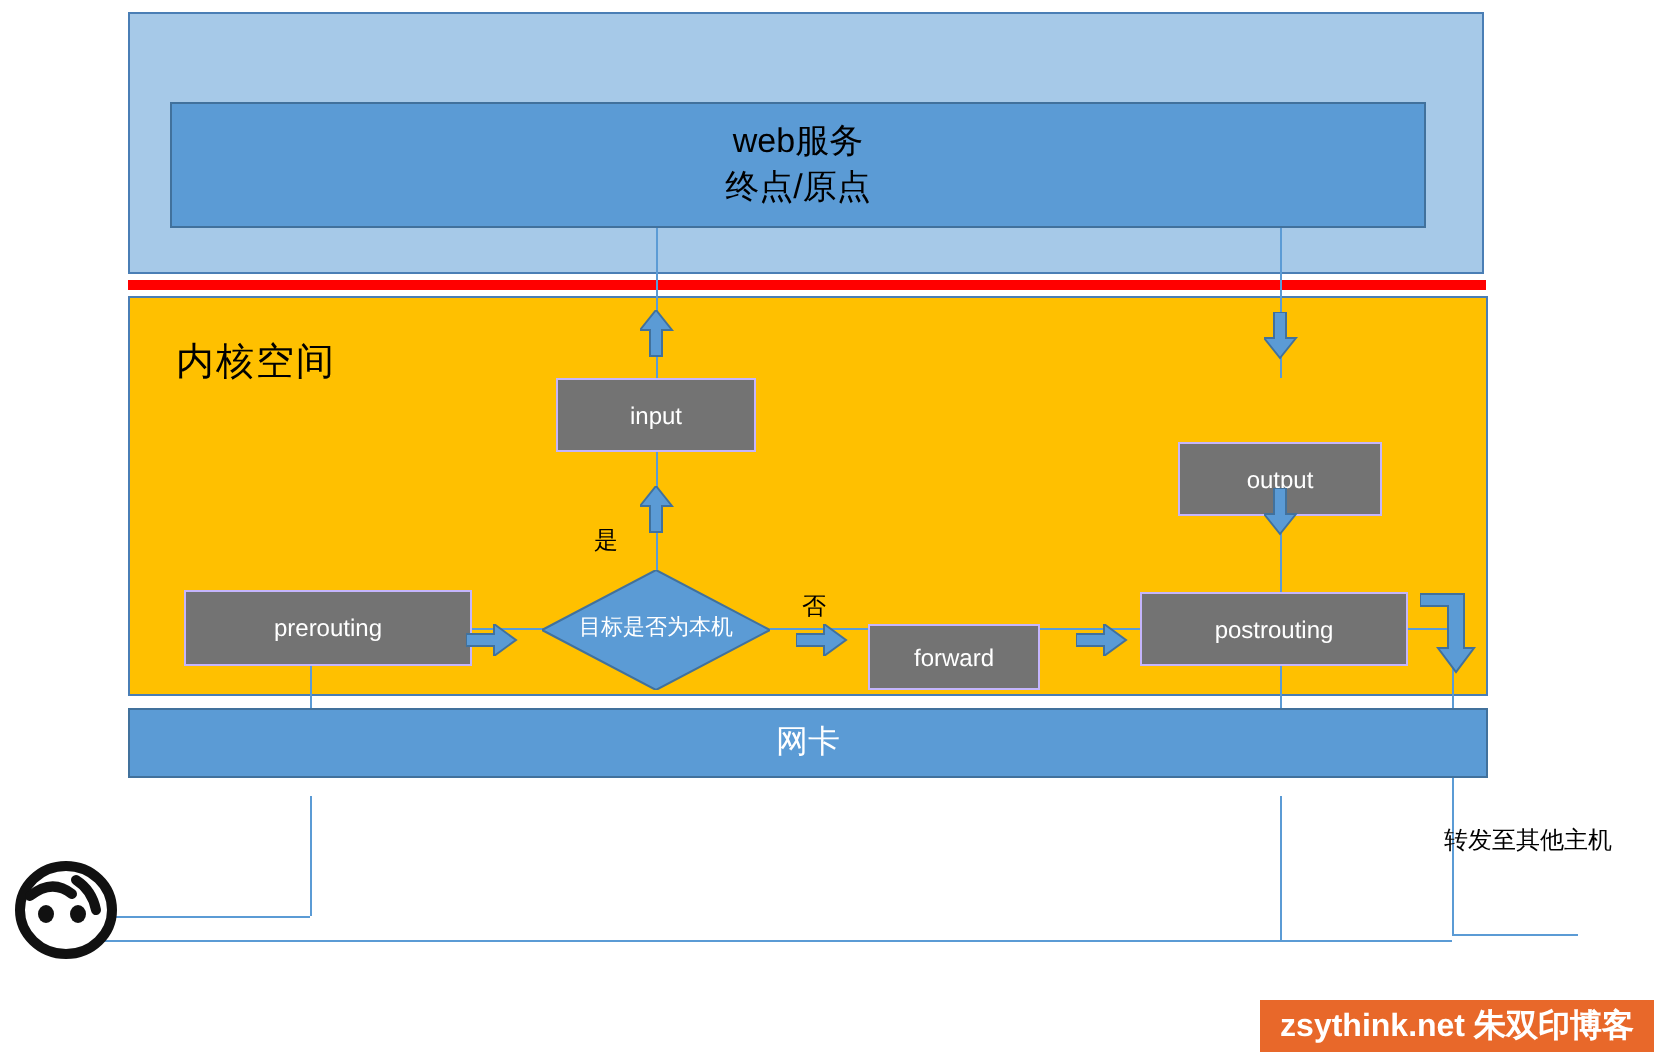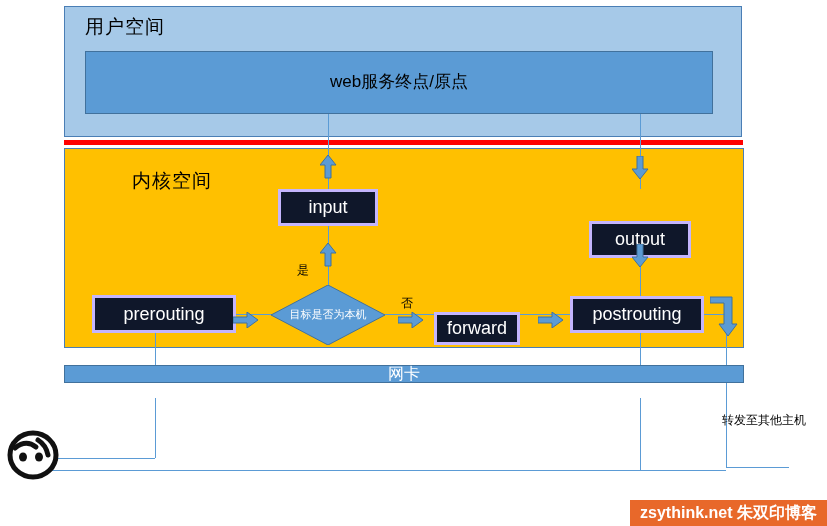--- a/index.html
+++ b/index.html
@@ -7,38 +7,38 @@
        font-family:"Liberation Sans","DejaVu Sans",sans-serif;}
   .stage{position:absolute;left:0;top:0;width:827px;height:526px;}
 
   
   .userspace{position:absolute;left:64px;top:6px;width:678px;height:131px;
              background:#A6C9E8;border:1px solid #4A7EB5;box-sizing:border-box;}
   .userspace-label{position:absolute;left:85px;top:14px;font-size:19px;color:#000;
                    letter-spacing:1px;}
   .webservice{position:absolute;left:85px;top:51px;width:628px;height:63px;
               background:#5B9BD5;border:1px solid #41719C;box-sizing:border-box;
-              display:flex;flex-direction:row;align-items:center;justify-content:center;
+              display:flex;flex-direction:column;align-items:center;justify-content:center;
               color:#000;font-size:17px;line-height:1.35;}
 
   .redbar{position:absolute;left:64px;top:140px;width:679px;height:5px;background:#FF0000;}
 
   .kernelspace{position:absolute;left:64px;top:148px;width:680px;height:200px;
                background:#FFC000;border:1px solid #4A7EB5;box-sizing:border-box;}
   .kernel-label{position:absolute;left:88px;top:168px;font-size:19px;color:#000;
-                letter-spacing:1px;margin-left:44px;}
-
-  .nic{position:absolute;left:64px;top:365px;width:680px;height:18px;
+                letter-spacing:1px;}
+
+  .nic{position:absolute;left:64px;top:354px;width:680px;height:35px;
        background:#5B9BD5;border:1px solid #41719C;box-sizing:border-box;
        display:flex;align-items:center;justify-content:center;color:#fff;font-size:16px;}
 
   
-  .cbox{position:absolute;background:#0f172a;border:3px solid #c4b5fd;
+  .cbox{position:absolute;background:#737373;border:1px solid #c4b5fd;
         box-sizing:border-box;display:flex;align-items:center;justify-content:center;
-        color:#ffffff;font-size:18px;}
+        color:#ffffff;font-size:12px;}
   .box-prerouting{left:92px;top:295px;width:144px;height:38px;}
   .box-input{left:278px;top:189px;width:100px;height:37px;}
   .box-forward{left:434px;top:298px;width:86px;height:33px;margin-top:14px;}
   .box-output{left:589px;top:189px;width:102px;height:37px;margin-top:32px;}
   .box-postrouting{left:570px;top:296px;width:134px;height:37px;}
 
   
   .diamond{position:absolute;left:271px;top:285px;width:114px;height:60px;}
   .diamond svg{display:block;}
   .diamond-text{position:absolute;left:0;top:0;width:114px;height:60px;
@@ -64,21 +64,20 @@
   .watermark{position:absolute;left:630px;top:500px;width:197px;height:26px;
              background:#E8682A;display:flex;align-items:center;justify-content:center;
              color:#ffffff;font-size:16px;font-weight:bold;white-space:nowrap;}
 </style>
 </head>
 <body>
 
 <div class="stage">
 
   <div class="userspace"></div>
-  <div class="userspace-label">用户空间</div>
 
   <div class="webservice">
     <span>web服务</span>
     <span>终点/原点</span>
   </div>
 
   <div class="redbar"></div>
 
   <div class="kernelspace"></div>
   <div class="kernel-label">内核空间</div>

